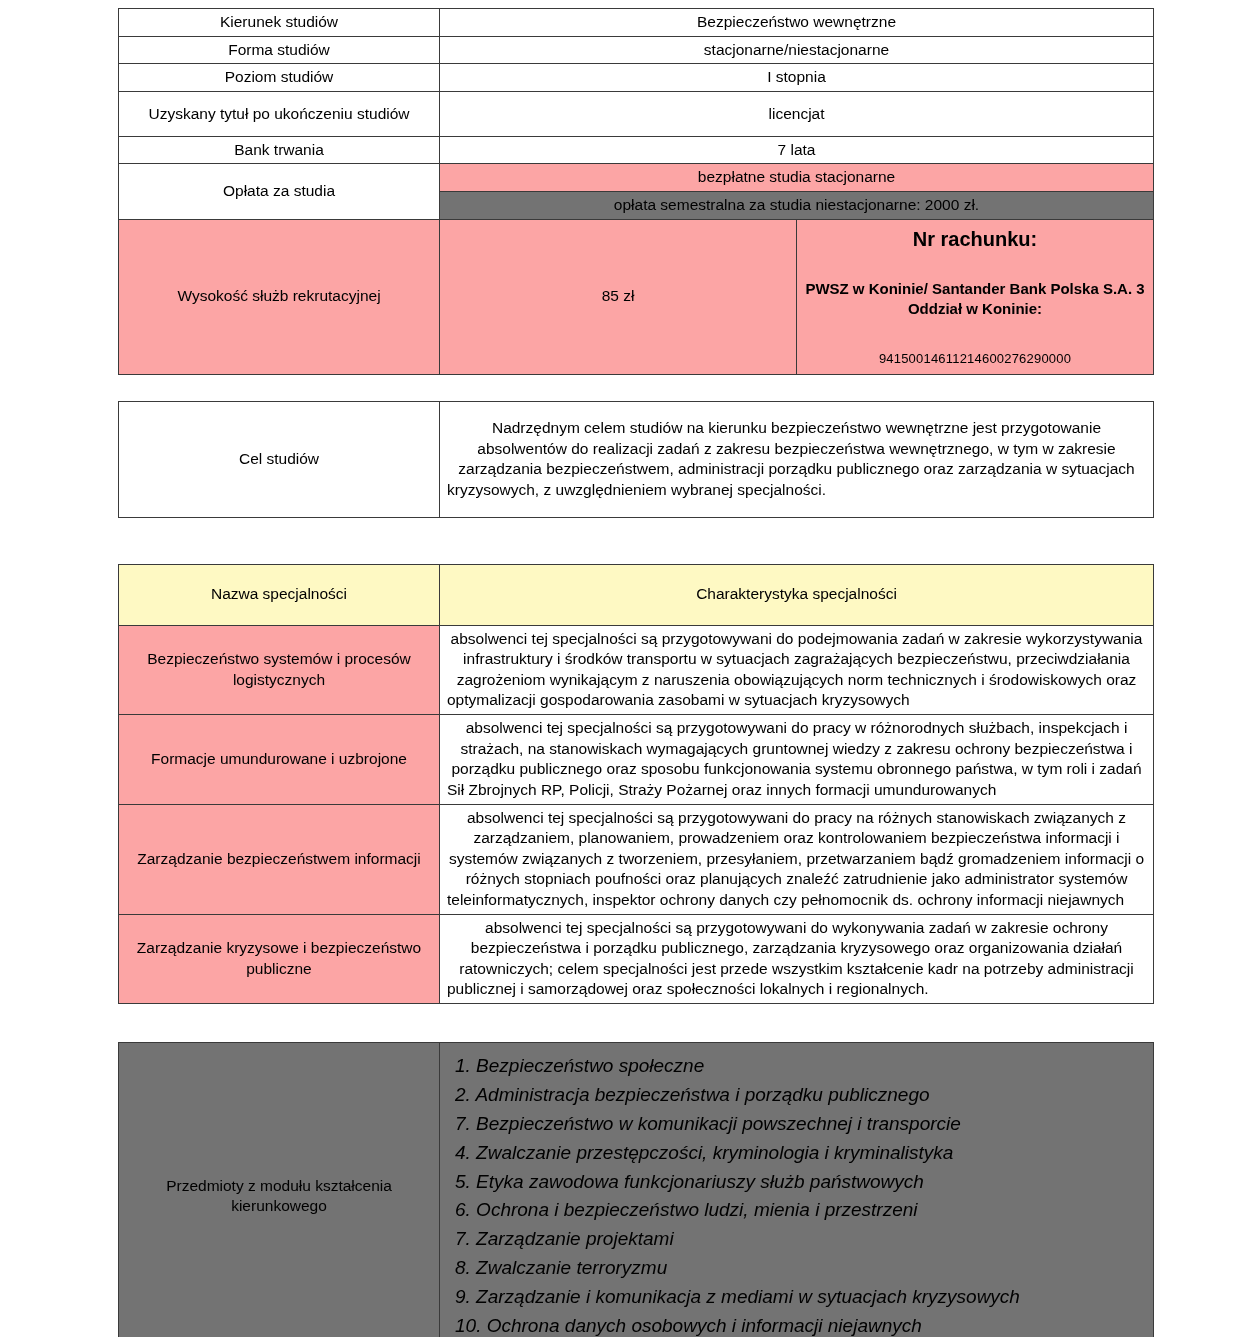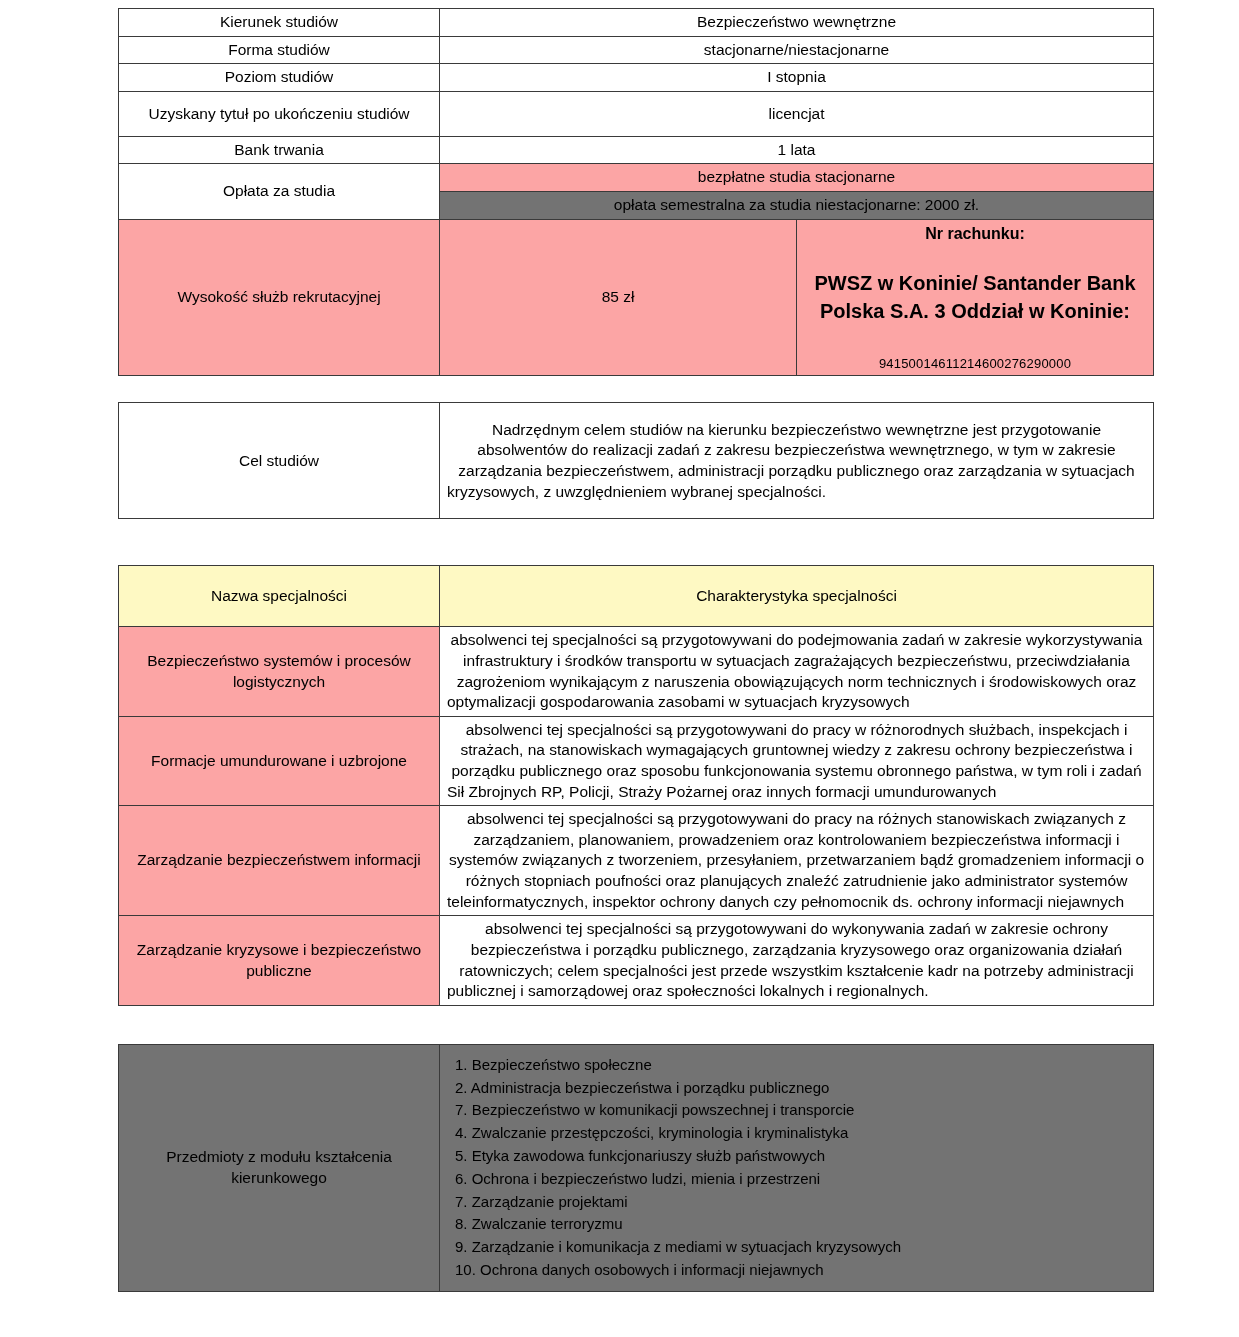--- a/index.html
+++ b/index.html
@@ -83,27 +83,27 @@
   .gap-el { font-size: 0; line-height: 0; }
 
   
   .bank-cell {
     text-align: center;
     padding: 8px 6px 8px 6px;
     line-height: 1.32;
   }
   .bank-title {
     font-weight: bold;
-    font-size: 16px;
+    font-size: 20px;
     display: block;
     margin-bottom: 26px;
   }
   .bank-name {
     font-weight: bold;
-    font-size: 20px;
+    font-size: 15px;
     display: block;
     line-height: 1.38;
     margin-bottom: 30px;
   }
   .bank-acct {
     font-weight: normal;
     font-size: 13px;
     display: block;
     letter-spacing: 0.2px;
   }
@@ -120,24 +120,25 @@
   }
 
   
   .subject-list {
     list-style: none;
     margin: 0;
     padding: 6px 0 6px 8px;
     text-align: left;
   }
   .subject-list li {
-    font-size: 15px;
+    font-size: 19px;
     line-height: 1.52;
     text-align: left;
     white-space: nowrap;
+    font-style: italic;
   }
   td.list-cell {
     vertical-align: top;
     padding: 4px 6px 10px 8px;
     text-align: left;
   }
   td.list-label {
     vertical-align: middle;
   }
 </style>
@@ -159,21 +160,21 @@
       <tr>
         <td class="c-label label-plain">Poziom studiów</td>
         <td class="c-value" colspan="2">I stopnia</td>
       </tr>
       <tr style="height:45px;">
         <td class="c-label label-plain">Uzyskany tytuł po ukończeniu studiów</td>
         <td class="c-value b" colspan="2">licencjat</td>
       </tr>
       <tr>
         <td class="c-label label-plain">Bank trwania</td>
-        <td class="c-value" colspan="2">1 lata</td>
+        <td class="c-value" colspan="2">7 lata</td>
       </tr>
       <tr>
         <td class="c-label label-plain" rowspan="2">Opłata za studia</td>
         <td class="c-value b shade" colspan="2">bezpłatne studia stacjonarne</td>
       </tr>
       <tr>
         <td class="c-value b white" colspan="2">opłata semestralna za studia niestacjonarne: 2000 zł.</td>
       </tr>
       <tr style="height:155px;">
         <td class="c-label label-plain shade">Wysokość służb rekrutacyjnej</td>

